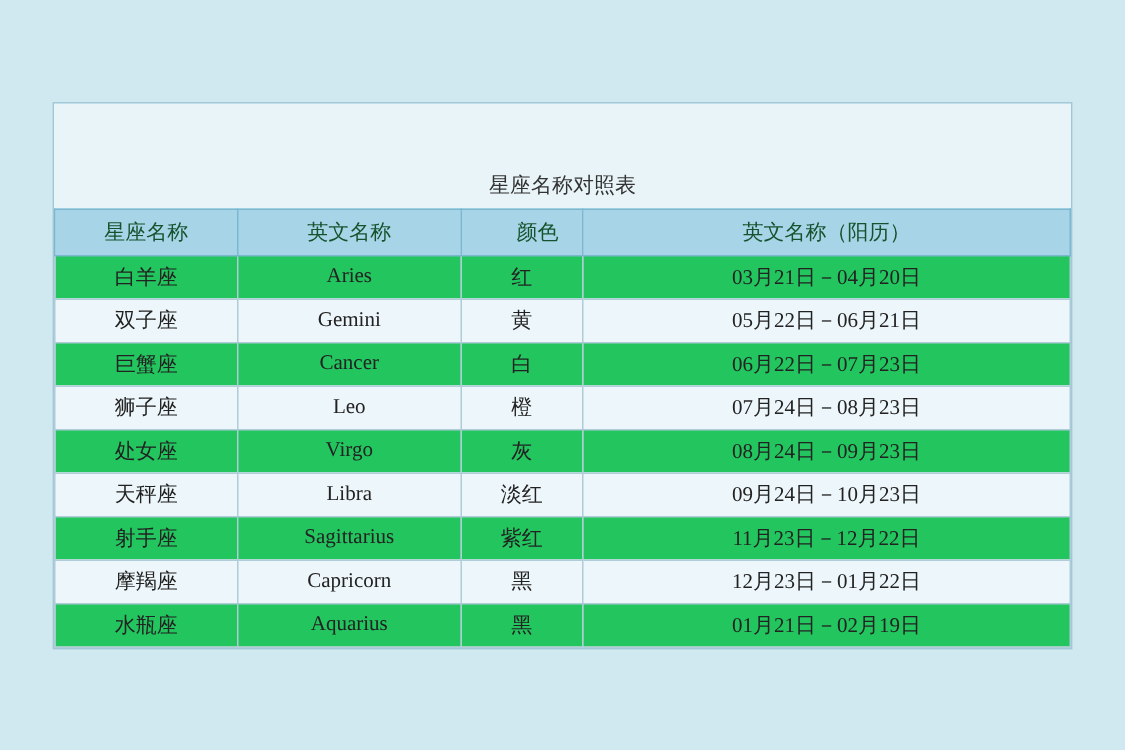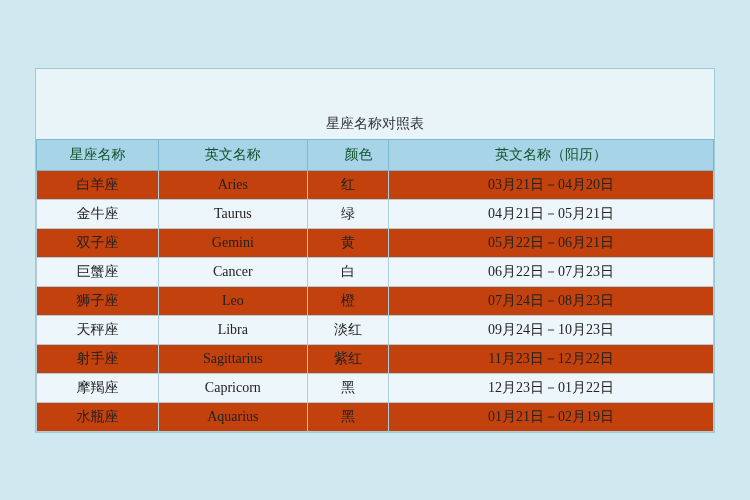--- a/index.html
+++ b/index.html
@@ -48,21 +48,21 @@
       color: #14532d;
       font-size: 14px;
     }
 
     td {
       border: 1px solid #b0ccd8;
       padding: 5px 4px;
       text-align: center;
       color: #222;
       font-size: 14px;
-      background-color: #c2410c;
+      background-color: #22c55e;
     }
 
     tr:nth-child(even) td {
       background-color: #edf6fa;
     }
 
     .col-chinese { width: 18%; }
     .col-english { width: 22%; }
     .col-color { width: 12%; padding-left: 25px; }
     .col-date { width: 48%; }
@@ -82,42 +82,42 @@
       </tr>
     </thead>
     <tbody id="table-body">
     <tr>
           <td>白羊座</td>
           <td>Aries</td>
           <td>红</td>
           <td>03月21日－04月20日</td>
         </tr>
         <tr>
-          <td>金牛座</td>
-          <td>Taurus</td>
-          <td>绿</td>
-          <td>04月21日－05月21日</td>
-        </tr>
-        <tr>
           <td>双子座</td>
           <td>Gemini</td>
           <td>黄</td>
           <td>05月22日－06月21日</td>
         </tr>
         <tr>
           <td>巨蟹座</td>
           <td>Cancer</td>
           <td>白</td>
           <td>06月22日－07月23日</td>
         </tr>
         <tr>
           <td>狮子座</td>
           <td>Leo</td>
           <td>橙</td>
           <td>07月24日－08月23日</td>
+        </tr>
+        <tr>
+          <td>处女座</td>
+          <td>Virgo</td>
+          <td>灰</td>
+          <td>08月24日－09月23日</td>
         </tr>
         <tr>
           <td>天秤座</td>
           <td>Libra</td>
           <td>淡红</td>
           <td>09月24日－10月23日</td>
         </tr>
         <tr>
           <td>射手座</td>
           <td>Sagittarius</td>

